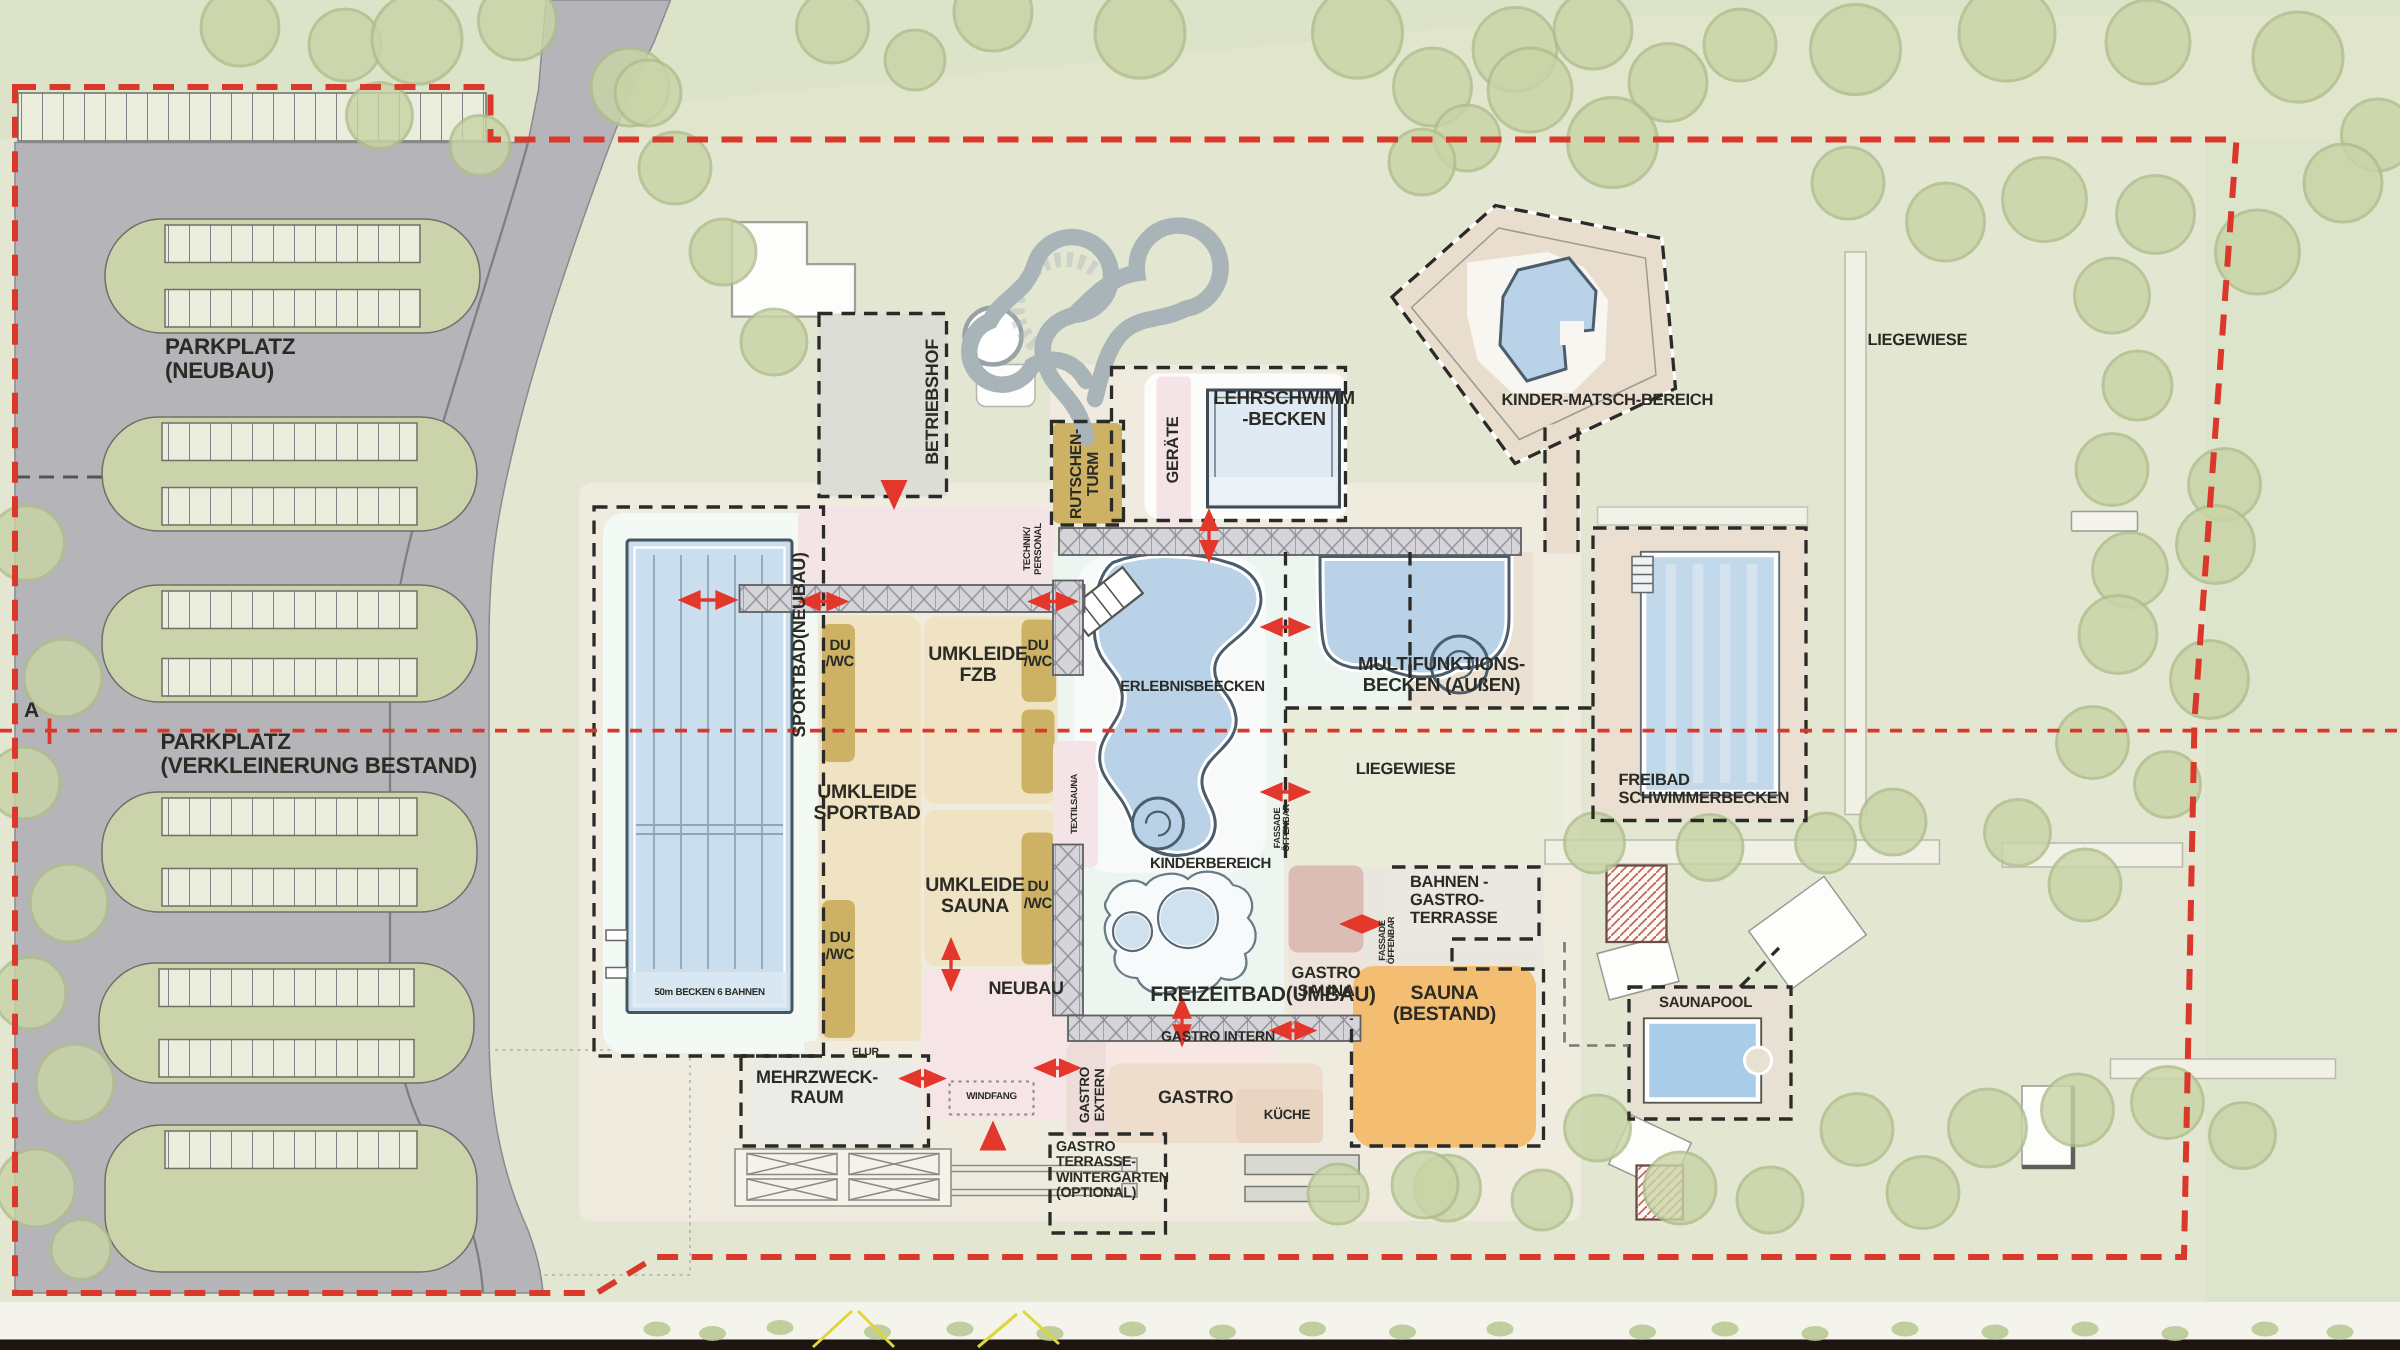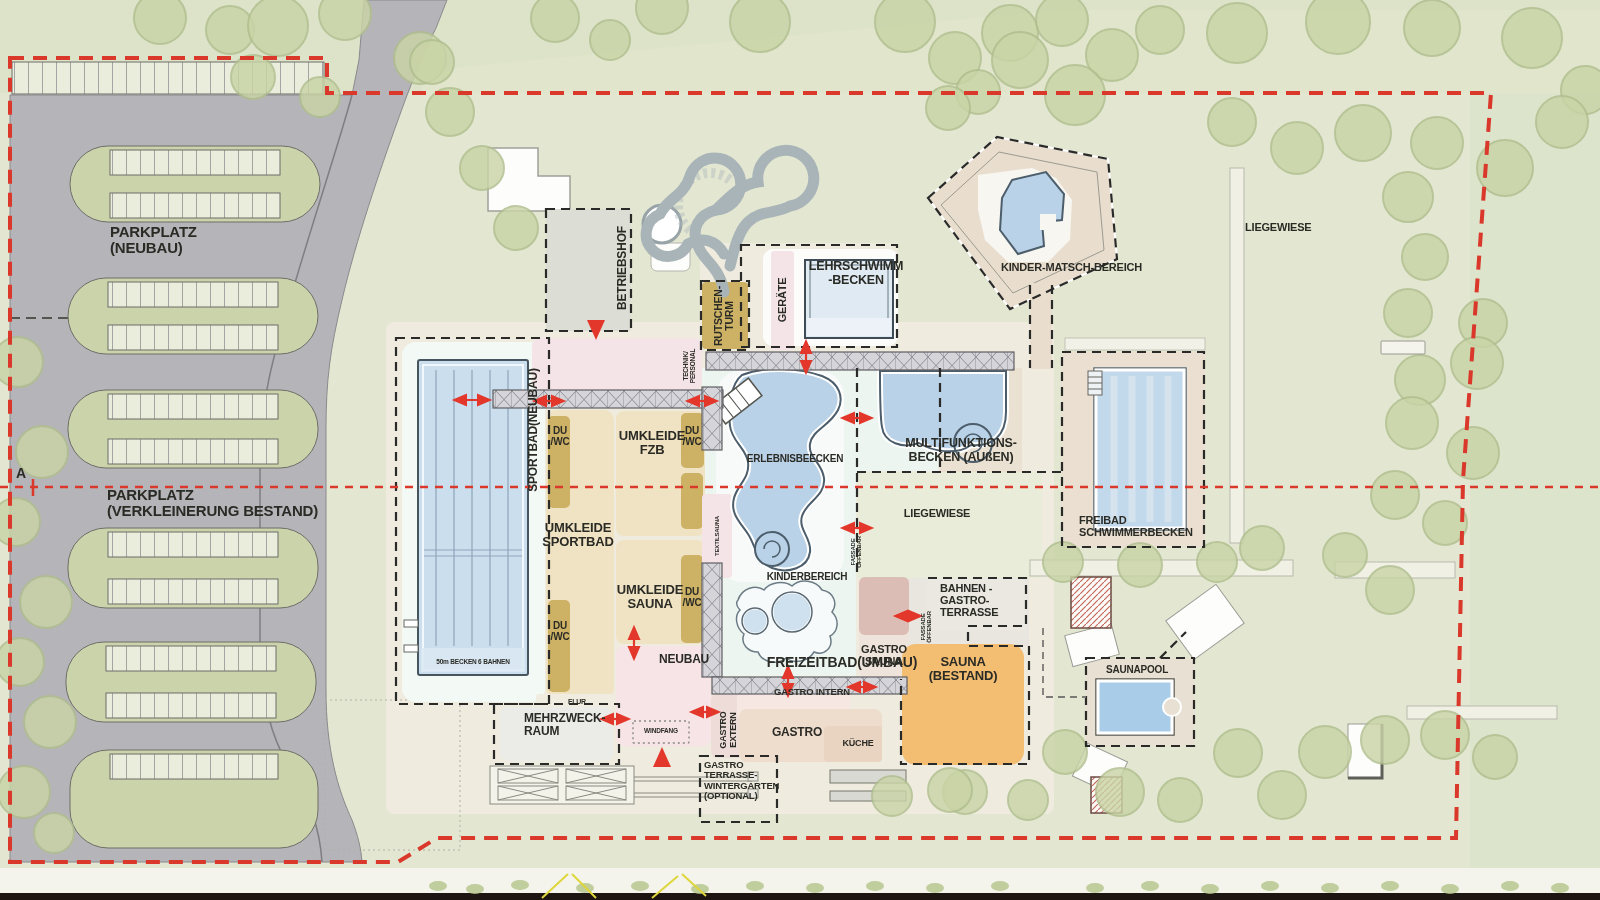--- a/index.html
+++ b/index.html
@@ -445,21 +445,21 @@
       <div class="lbl" style="left: 940px; top: 583px; font-size: 11px;">BAHNEN -
 GASTRO-
 TERRASSE</div>
       <div class="lbl c" style="left: 884px; top: 656px; font-size: 11px;">GASTRO
 SAUNA</div>
       <div class="lbl c" style="left: 963px; top: 669px; font-size: 13px;">SAUNA
 (BESTAND)</div>
       <div class="lbl c" style="left: 1137px; top: 670px; font-size: 10px;">SAUNAPOOL</div>
       <div class="lbl c" style="left: 684px; top: 659px; font-size: 12px;">NEUBAU</div>
       <div class="lbl c" style="left: 577px; top: 702px; font-size: 7px;">FLUR</div>
-      <div class="lbl" style="left: 524px; top: 712px; font-size: 12px;">MEHRZWECK-
+      <div class="lbl" style="left: 504px; top: 712px; font-size: 12px; text-align: center;">MEHRZWECK-
 RAUM</div>
       <div class="lbl c" style="left: 661px; top: 731px; font-size: 6.5px;">WINDFANG</div>
       <div class="lbl r" style="left: 729px; top: 730px; font-size: 9px;">GASTRO
 EXTERN</div>
       <div class="lbl c" style="left: 812px; top: 680px; font-size: 9.5px; margin-top: 12px;">GASTRO INTERN</div>
       <div class="lbl c" style="left: 797px; top: 732px; font-size: 12px;">GASTRO</div>
       <div class="lbl c" style="left: 858px; top: 744px; font-size: 9px;">KÜCHE</div>
       <div class="lbl" style="left: 704px; top: 760px; font-size: 9.5px;">GASTRO
 TERRASSE-
 WINTERGARTEN

